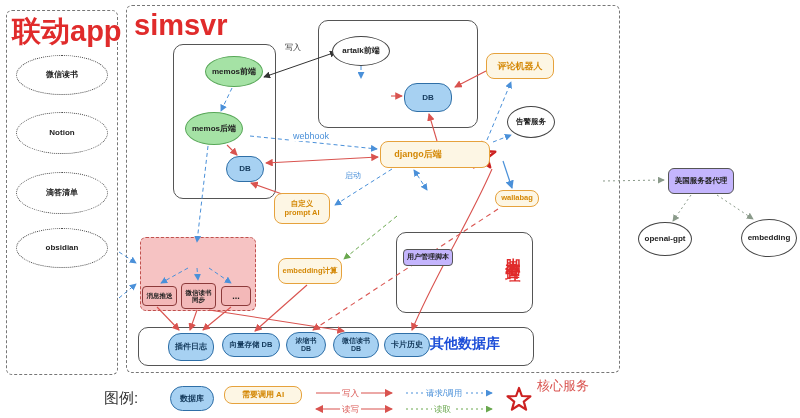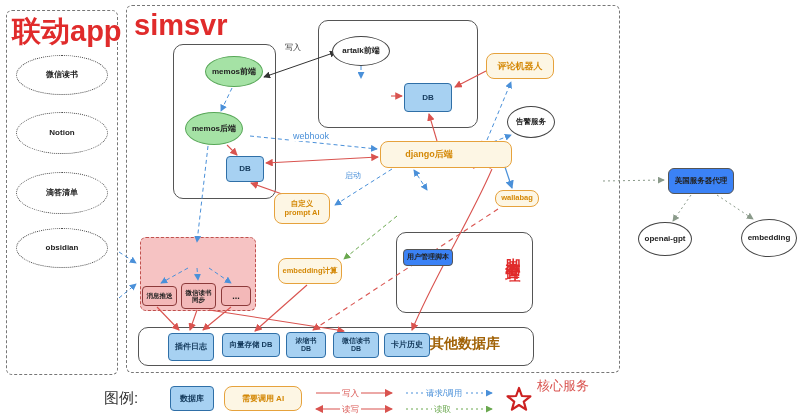--- a/index.html
+++ b/index.html
@@ -6,23 +6,23 @@
   #stage{position:relative;width:800px;height:418px;background:#fff;overflow:hidden;
          font-family:"Liberation Sans","DejaVu Sans",sans-serif;color:#222;}
   .abs{position:absolute;box-sizing:border-box;}
   .panel{border:1.5px dashed #777;border-radius:6px;background:transparent;z-index:1;}
   .groupbox{border:1.3px solid #555;border-radius:10px;background:#fff;z-index:1;}
   .node{position:absolute;box-sizing:border-box;display:flex;align-items:center;justify-content:center;
         text-align:center;line-height:1.15;z-index:3;font-size:8px;font-weight:bold;}
   .oval-dotted{border:1px dotted #444;border-radius:50%;background:#fff;}
   .oval-solid{border:1px solid #444;border-radius:50%;background:#fff;}
   .green-oval{border:1px solid #58a758;border-radius:50%;background:#a5e2a5;}
-  .blue-db{border:1px solid #2f6fa7;border-radius:4px;background:#a7d1f2;color:#143a5c;}
+  .blue-db{border:1px solid #2f6fa7;border-radius:13px;background:#a7d1f2;color:#143a5c;}
   .orange-node{border:1px solid #e6a23c;border-radius:8px;background:#fdf6e4;color:#d48806;}
-  .white-rect{border:1px solid #555;border-radius:8px;background:#3b82f6;}
+  .white-rect{border:1px solid #555;border-radius:8px;background:#c4b5fd;}
   .pink-box{border:1.4px dashed #c0504d;border-radius:6px;background:#f6c3c3;z-index:2;}
   .pink-small{border:1px solid #8c3a3a;border-radius:4px;background:#f3b8b8;color:#222;}
   .title-red{position:absolute;color:#e02b2b;font-weight:bold;z-index:4;}
   .edge-label{position:absolute;z-index:4;background:#fff;padding:0 2px;line-height:1;}
   .v-text{writing-mode:vertical-rl;letter-spacing:3px;}
   svg.wires{position:absolute;left:0;top:0;z-index:2;pointer-events:none;}
 </style>
 </head>
 <body>
 
@@ -115,52 +115,52 @@
   <div class="node oval-dotted" style="left:16px;top:172px;width:92px;height:42px">滴答清单</div>
   <div class="node oval-dotted" style="left:16px;top:228px;width:92px;height:40px">obsidian</div>
 
   <div class="node green-oval" style="left:205px;top:56px;width:58px;height:31px">memos前端</div>
   <div class="node green-oval" style="left:185px;top:112px;width:58px;height:33px">memos后端</div>
   <div class="node blue-db" style="left:226px;top:156px;width:38px;height:26px">DB</div>
 
   <div class="node oval-solid" style="left:332px;top:36px;width:58px;height:30px">artalk前端</div>
   <div class="node blue-db" style="left:404px;top:83px;width:48px;height:29px">DB</div>
 
-  <div class="node orange-node" style="left:380px;top:141px;width:132px;height:27px;font-size:9px;padding-right:34px">django后端</div>
+  <div class="node orange-node" style="left:380px;top:141px;width:110px;height:27px;font-size:9px;padding-right:34px">django后端</div>
   <div class="node orange-node" style="left:486px;top:53px;width:68px;height:26px;font-size:9px">评论机器人</div>
   <div class="node oval-solid" style="left:507px;top:106px;width:48px;height:32px;font-size:7.5px;padding:2px 8px">告警服务</div>
   <div class="node orange-node" style="left:495px;top:190px;width:44px;height:17px;font-size:7.5px">wallabag</div>
   <div class="node orange-node" style="left:274px;top:193px;width:56px;height:31px;font-size:7.5px;padding:2px 6px">自定义 prompt AI</div>
 
   <div class="node white-rect" style="left:403px;top:249px;width:50px;height:17px;font-size:7px;border-radius:4px">用户管理脚本</div>
   <div class="abs v-text" style="left:503px;top:246px;font-size:15px;color:#e02b2b;font-weight:bold;z-index:4">脚本管理</div>
 
   <div class="node pink-small" style="left:142px;top:286px;width:35px;height:20px;font-size:6.5px">消息推送</div>
   <div class="node pink-small" style="left:181px;top:283px;width:35px;height:26px;font-size:6.5px;padding:1px 3px">微信读书同步</div>
   <div class="node pink-small" style="left:221px;top:286px;width:30px;height:20px;font-size:9px">...</div>
   <div class="node orange-node" style="left:278px;top:258px;width:64px;height:26px;font-size:7.5px">embedding计算</div>
 
   <div class="node blue-db" style="left:168px;top:333px;width:46px;height:28px">插件日志</div>
   <div class="node blue-db" style="left:222px;top:333px;width:58px;height:24px;font-size:7.5px">向量存储 DB</div>
   <div class="node blue-db" style="left:286px;top:332px;width:40px;height:26px;font-size:7px;padding:1px 4px">浓缩书 DB</div>
   <div class="node blue-db" style="left:333px;top:332px;width:46px;height:26px;font-size:7px;padding:1px 4px">微信读书 DB</div>
   <div class="node blue-db" style="left:384px;top:333px;width:46px;height:24px">卡片历史</div>
-  <div class="abs" style="left:430px;top:335px;font-size:14px;font-weight:bold;color:#a16207;z-index:4">其他数据库</div>
+  <div class="abs" style="left:430px;top:335px;font-size:14px;font-weight:bold;color:#1d4ed8;z-index:4">其他数据库</div>
 
 
   <div class="node white-rect" style="left:668px;top:168px;width:66px;height:26px;font-size:7.5px;border-radius:6px">美国服务器代理</div>
   <div class="node oval-solid" style="left:638px;top:222px;width:54px;height:34px">openai-gpt</div>
   <div class="node oval-solid" style="left:741px;top:219px;width:56px;height:38px">embedding</div>
 
   <div class="edge-label" style="left:283px;top:44px;font-size:8px;color:#333">写入</div>
   <div class="edge-label" style="left:291px;top:132px;font-size:9px;color:#4a90d9">webhook</div>
   <div class="edge-label" style="left:343px;top:172px;font-size:8px;color:#4a90d9">启动</div>
 
   <div class="abs" style="left:104px;top:389px;font-size:15px;color:#333;z-index:4">图例:</div>
   <div class="node blue-db" style="left:170px;top:386px;width:44px;height:25px">数据库</div>
-  <div class="node orange-node" style="left:224px;top:386px;width:78px;height:25px">需要调用 AI</div>
+  <div class="node orange-node" style="left:224px;top:386px;width:78px;height:18px">需要调用 AI</div>
   <div class="edge-label" style="left:340px;top:389px;font-size:8.5px;color:#d9534f">写入</div>
   <div class="edge-label" style="left:340px;top:405px;font-size:8.5px;color:#d9534f">读写</div>
   <div class="edge-label" style="left:424px;top:389px;font-size:8.5px;color:#4a90d9">请求/调用</div>
   <div class="edge-label" style="left:432px;top:405px;font-size:8.5px;color:#6aa84f">读取</div>
   <div class="abs" style="left:537px;top:377px;font-size:13px;color:#d9534f;z-index:4">核心服务</div>
 
 </div>
 
 </body></html>

